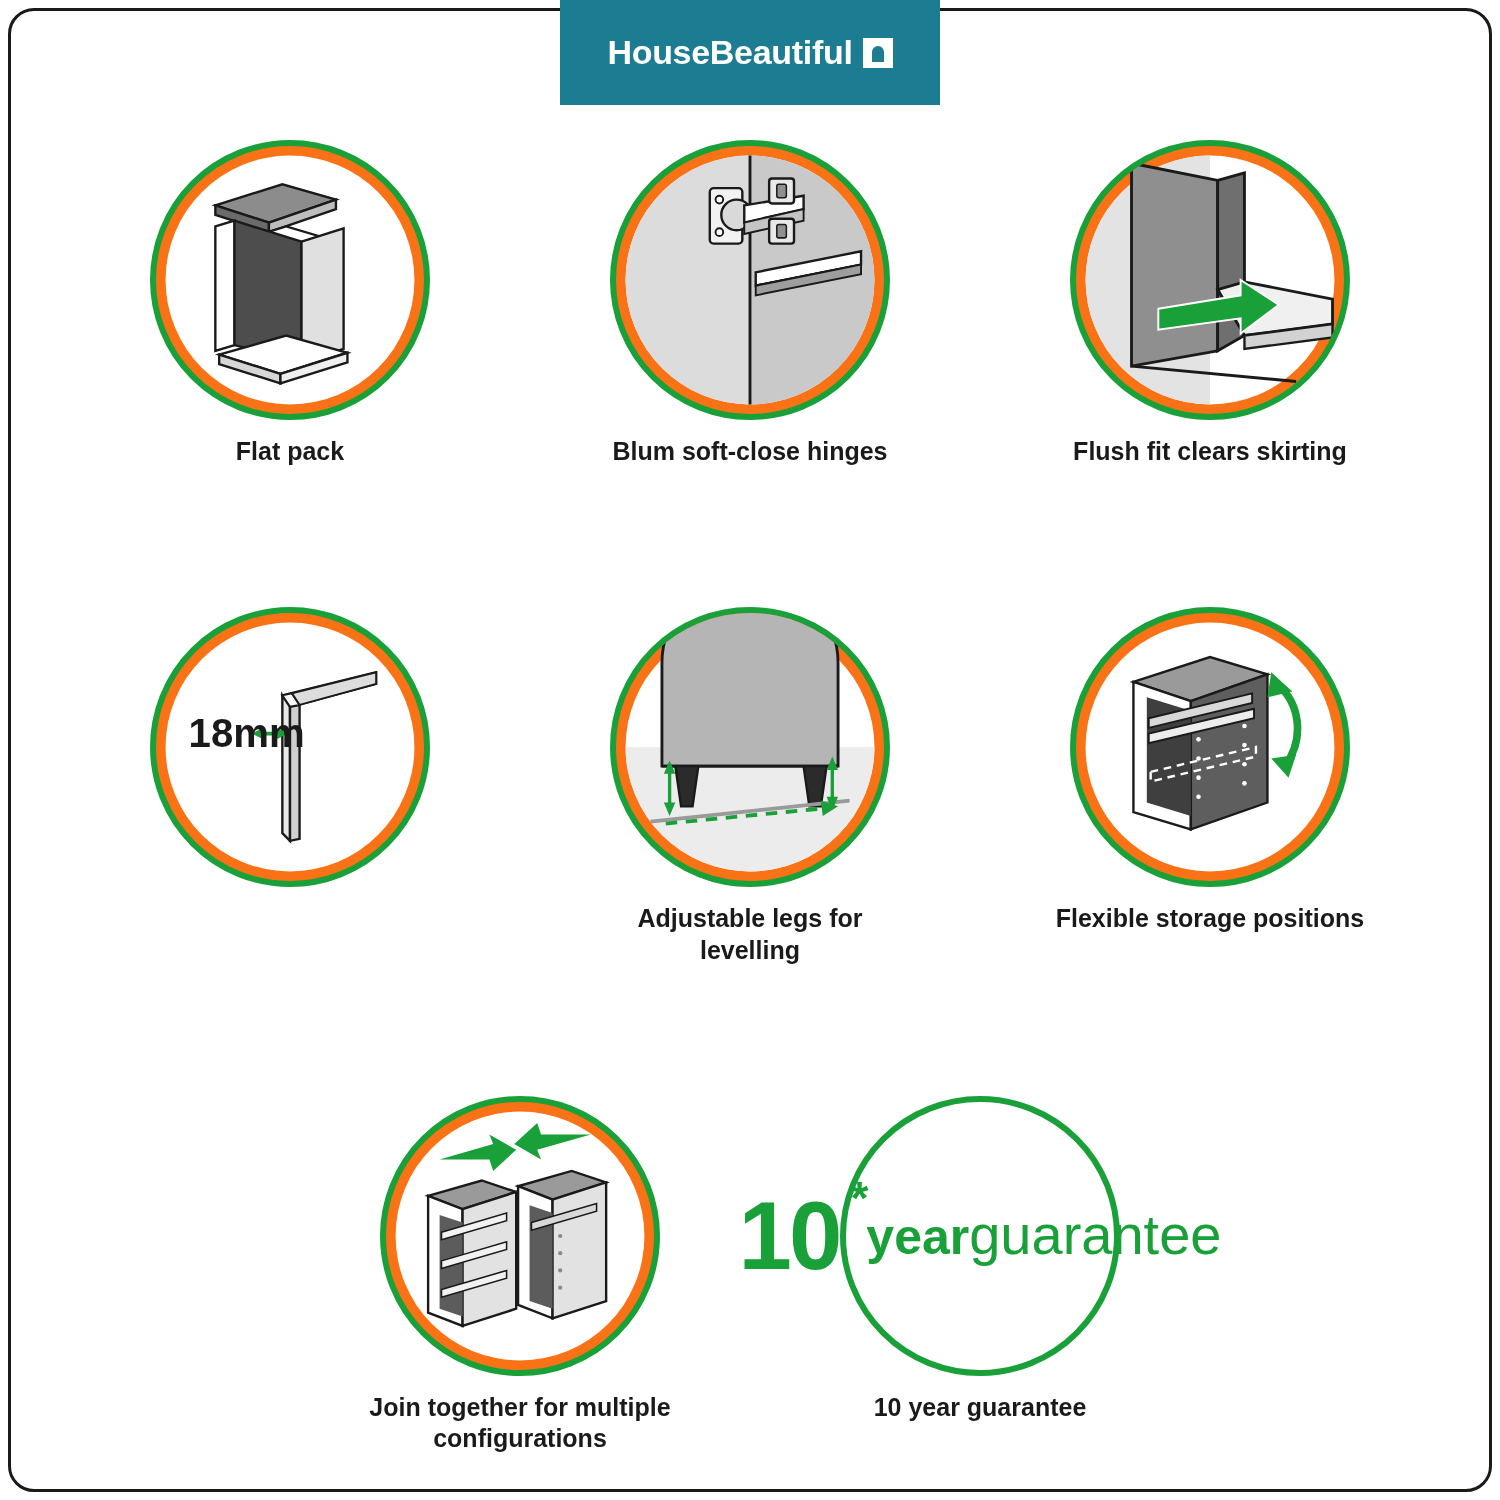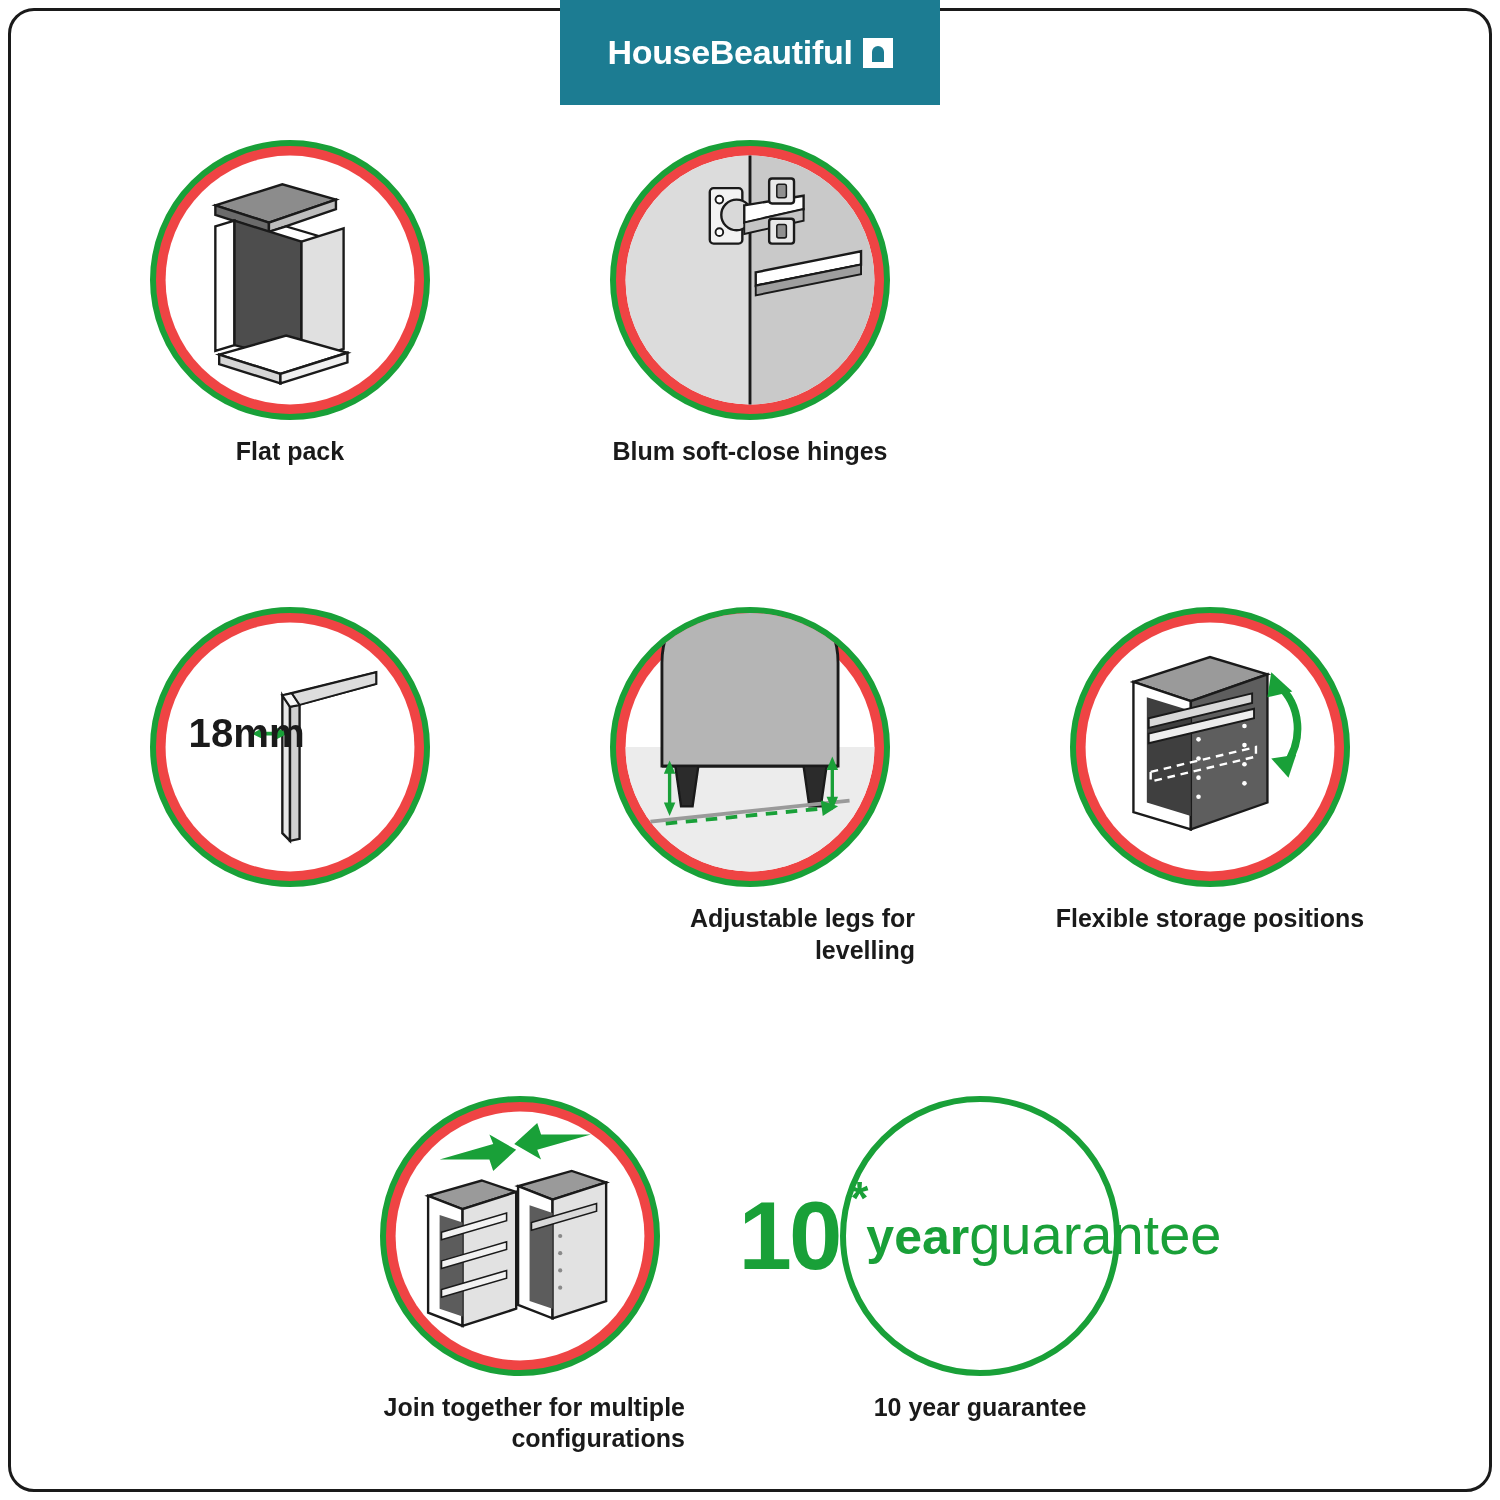--- a/index.html
+++ b/index.html
@@ -91,31 +91,31 @@
     align-items: center;
   }
   .circle {
     width: 280px;
     height: 280px;
     border-radius: 50%;
     border: 6px solid #19a038;
     box-sizing: border-box;
     position: relative;
     overflow: hidden;
-    background: #ef4444;
+    background: #f97316;
   }
   .circle svg {
     position: absolute;
     left: 0; top: 0;
     width: 100%;
     height: 100%;
   }
   .caption {
     margin-top: 16px;
-    text-align: right;
+    text-align: center;
     font-size: 25px;
     font-weight: bold;
     color: #1a1a1a;
     line-height: 1.25;
     max-width: 330px;
   }
   .row-spacer-1 { height: 140px; }
   .row-spacer-2 { height: 130px; }
 
   .guarantee-circle {
@@ -228,20 +228,39 @@
 
             <rect x="160" y="34" width="26" height="26" rx="3" fill="#e8e8e8" stroke="#1a1a1a" stroke-width="2.5"></rect>
             <rect x="168" y="40" width="10" height="14" rx="2" fill="#8f8f8f" stroke="#1a1a1a" stroke-width="1.6"></rect>
             <rect x="160" y="76" width="26" height="26" rx="3" fill="#e8e8e8" stroke="#1a1a1a" stroke-width="2.5"></rect>
             <rect x="168" y="82" width="10" height="14" rx="2" fill="#8f8f8f" stroke="#1a1a1a" stroke-width="1.6"></rect>
           </svg>
         </div>
         <div class="caption">Blum soft-close hinges</div>
       </div>
 
+      <div class="feature">
+        <div class="circle">
+          <svg viewBox="0 0 280 280">
+            <circle cx="140" cy="140" r="130" fill="#ffffff"></circle>
+            <path d="M140,10 a130,130 0 0,0 -130,130 a130,130 0 0,0 130,130 Z" fill="#e3e3e3"></path>
+
+            <polygon points="58,18 148,36 148,214 58,230" fill="#8f8f8f" stroke="#1a1a1a" stroke-width="3"></polygon>
+            <polygon points="148,36 176,28 176,198 148,214" fill="#6f6f6f" stroke="#1a1a1a" stroke-width="3"></polygon>
+
+            <polygon points="148,150 176,142 268,160 268,186 176,198" fill="#f0f0f0" stroke="#1a1a1a" stroke-width="3"></polygon>
+            <polygon points="176,198 268,186 268,200 176,212" fill="#d2d2d2" stroke="#1a1a1a" stroke-width="2.5"></polygon>
+
+            <line x1="58" y1="230" x2="230" y2="246" stroke="#1a1a1a" stroke-width="3"></line>
+
+            <polygon points="86,170 172,156 172,140 212,166 172,196 172,180 86,192" fill="#19a038" stroke="#ffffff" stroke-width="2"></polygon>
+          </svg>
+        </div>
+        <div class="caption">Flush fit clears skirting</div>
+      </div>
     </div>
 
     <div class="row-spacer-1"></div>
 
     <div class="row row-3">
 
       <div class="feature">
         <div class="circle">
           <svg viewBox="0 0 280 280">
             <circle cx="140" cy="140" r="130" fill="#ffffff"></circle>

